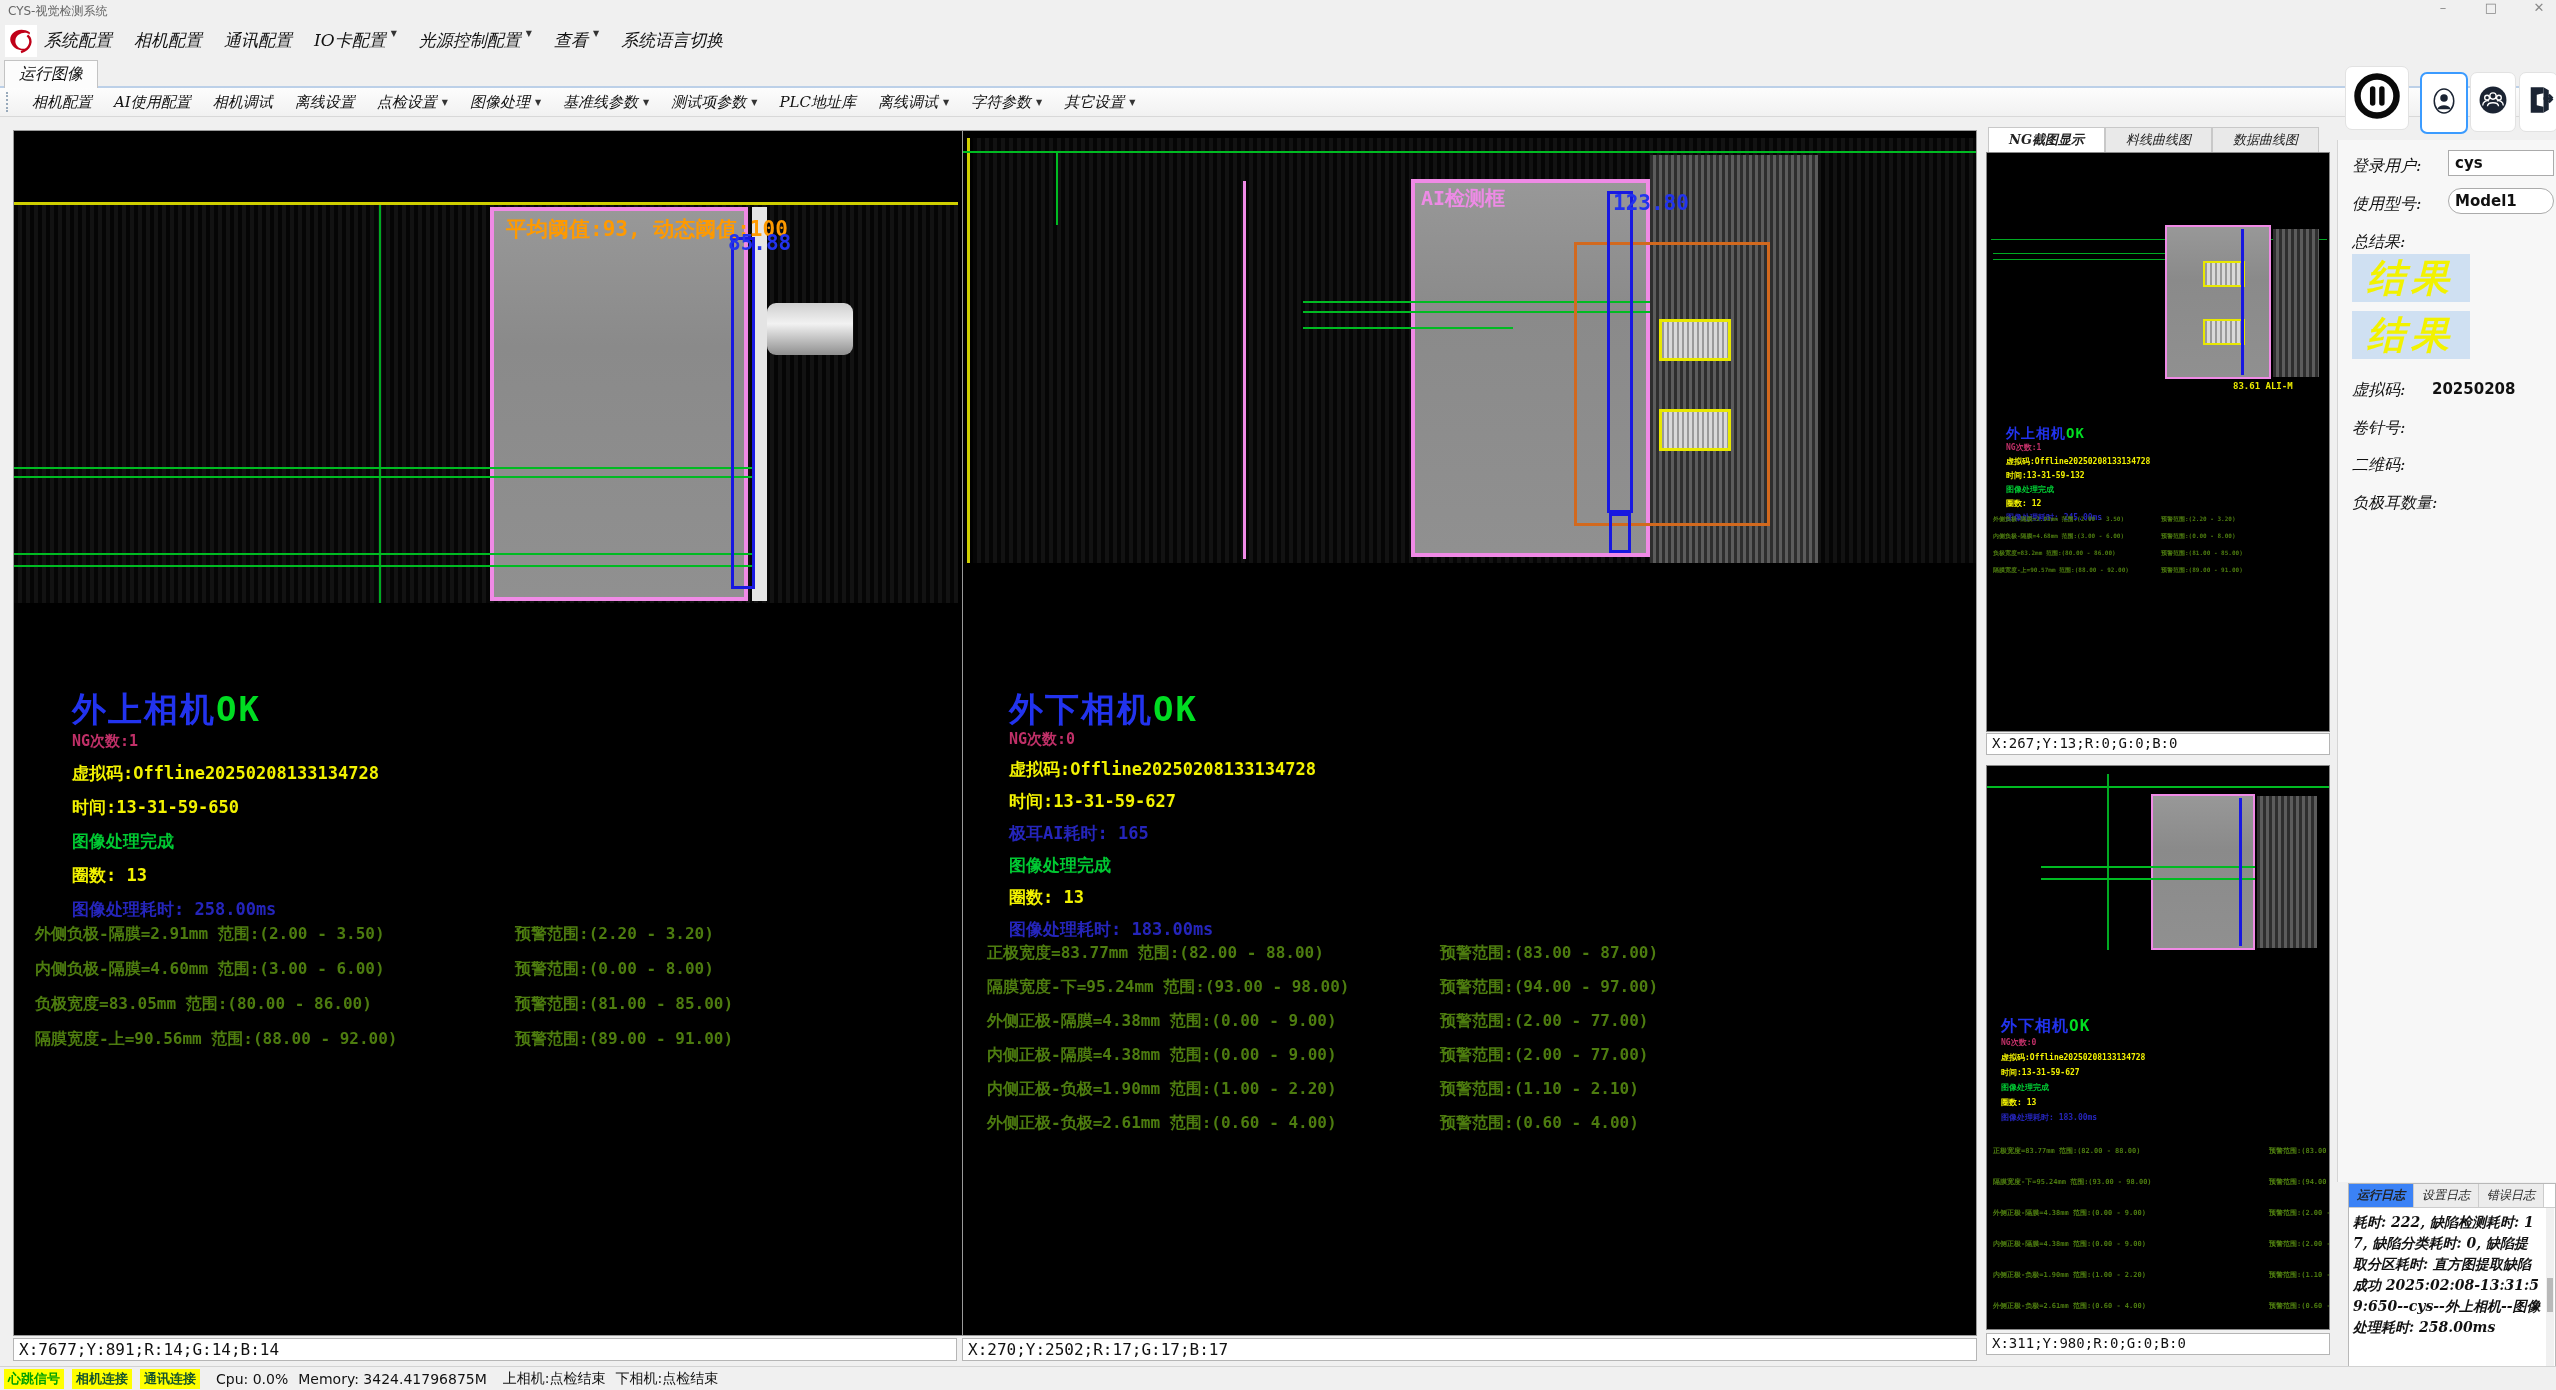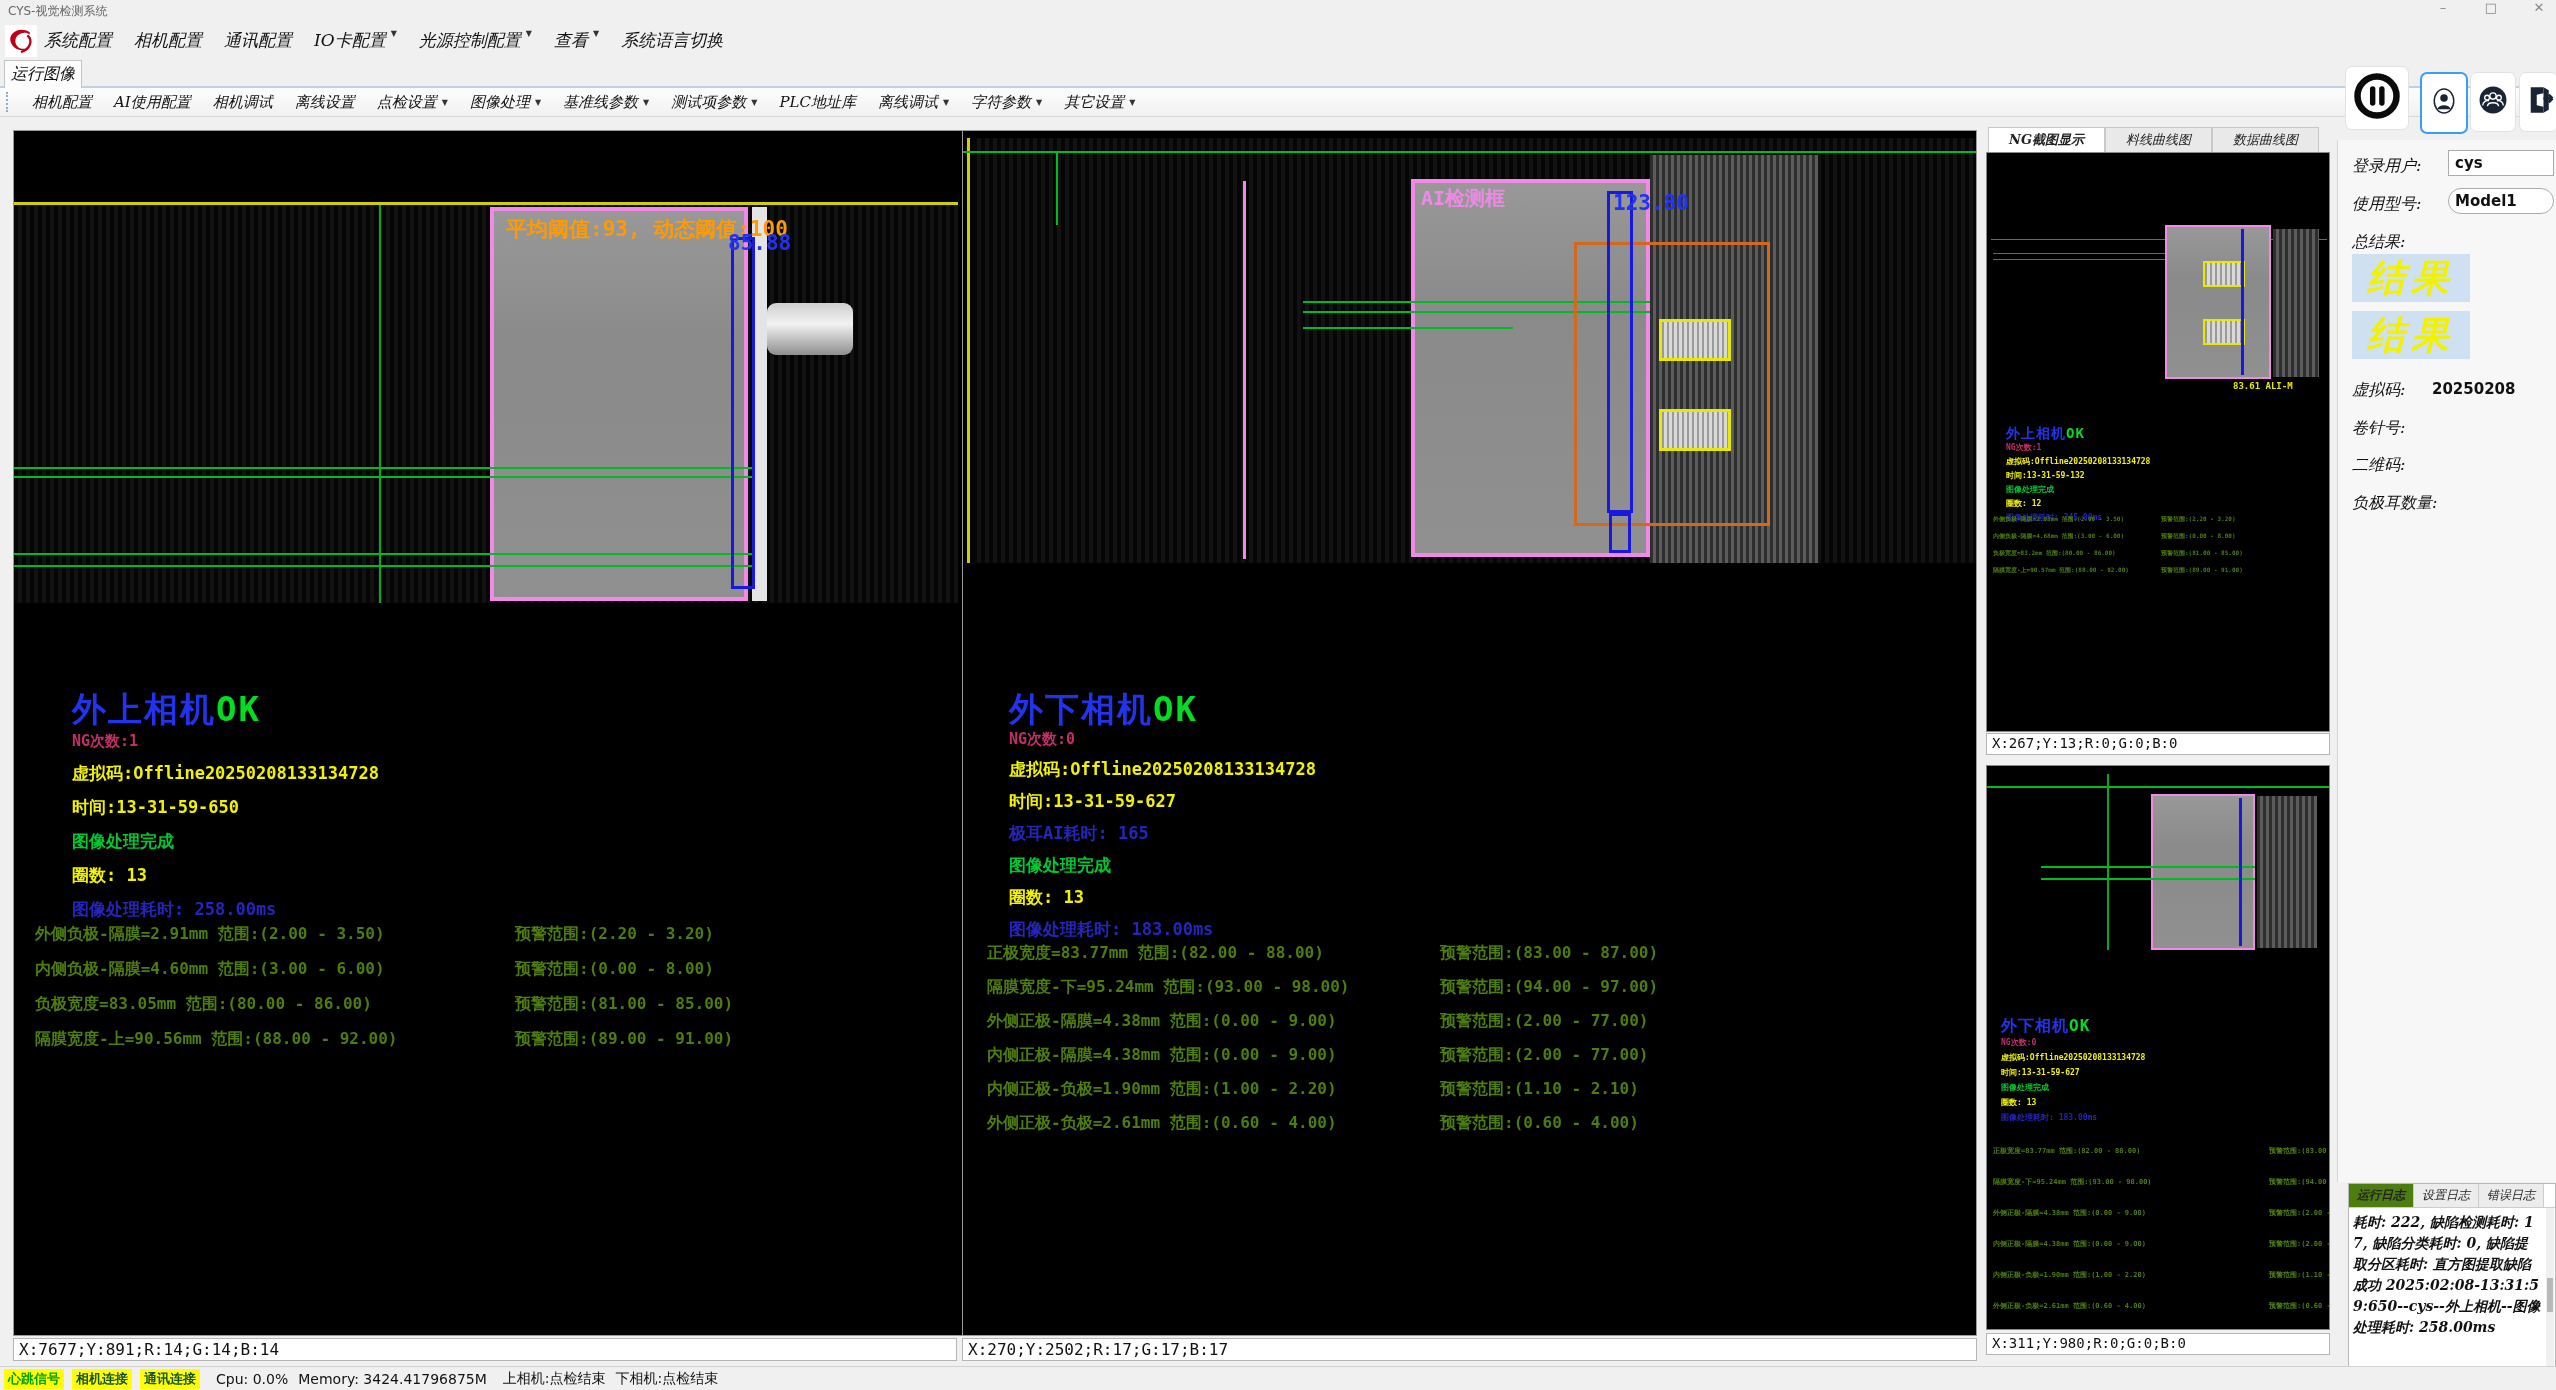--- a/index.html
+++ b/index.html
@@ -9,21 +9,21 @@
   .titlebar .title{position:absolute;left:8px;top:3px;font-size:12px;color:#666;}
   .wincontrols{position:absolute;right:6px;top:0;display:flex;gap:26px;color:#888;font-size:13px;}
   .wincontrols span{width:22px;text-align:center;cursor:default;}
   .menubar{position:absolute;left:44px;top:24px;height:32px;display:flex;align-items:center;gap:22px;
            font-family:"DejaVu Serif",serif;font-style:italic;font-size:17px;color:#111;}
   .menu-item{display:flex;align-items:flex-start;gap:5px;}
   .menu-item .arrow{font-size:8px;color:#333;font-style:normal;}
   .logo{position:absolute;left:5px;top:25px;width:32px;height:32px;background:#fff;}
   .tabrow{position:absolute;left:0;top:58px;width:2556px;height:28px;border-bottom:2px solid #bcd0e8;}
   .tab-run{position:absolute;left:4px;top:60px;height:36px;background:#fcfcfc;border:1px solid #c3c3c3;border-bottom:none;
-           padding:3px 6px 0;font-family:"DejaVu Serif",serif;font-style:italic;font-size:16px;color:#111;box-sizing:border-box;}
+           padding:3px 14px 0;font-family:"DejaVu Serif",serif;font-style:italic;font-size:16px;color:#111;box-sizing:border-box;}
   .toolbar{position:absolute;left:0;top:88px;width:2556px;height:28px;background:linear-gradient(#fdfdfd,#f1f1f1);
            border-bottom:1px solid #d8d8d8;display:flex;align-items:center;
            font-family:"DejaVu Serif",serif;font-style:italic;font-size:15px;color:#111;}
   .tb-handle{width:5px;height:20px;margin:0 8px 0 6px;border-left:2px dotted #9ab;}
   .tb-item{display:flex;align-items:center;gap:5px;padding:0 11px;height:24px;}
   .tb-item .arrow{font-size:8px;color:#333;font-style:normal;}
   
   .cam{position:absolute;background:#000;overflow:hidden;border:1px solid #9a9a9a;box-sizing:border-box;}
   .abs{position:absolute;}
   .tex-dark{background:repeating-linear-gradient(90deg,#050505 0 4px,#121212 4px 8px);}
@@ -57,21 +57,21 @@
   .thumb{position:absolute;background:#000;border:1px solid #888;box-sizing:border-box;overflow:hidden;}
   .fieldpanel{position:absolute;background:#f7f7f7;border-left:1px solid #d5d5d5;}
   .flabel{position:absolute;font-family:"DejaVu Serif",serif;font-style:italic;font-size:16px;color:#111;white-space:nowrap;}
   .fvalue{position:absolute;background:#fff;border:1px solid #ababab;font-weight:bold;font-size:15px;color:#111;
           padding:3px 6px;box-sizing:border-box;}
   .resultbox{position:absolute;background:#cfe0f2;color:#f2f200;font-family:"DejaVu Serif",serif;font-style:italic;
              font-weight:bold;font-size:38px;display:flex;align-items:center;justify-content:center;letter-spacing:6px;}
   .logpanel{position:absolute;background:#fff;border:1px solid #b8b8b8;box-sizing:border-box;}
   .logtabs{display:flex;font-family:"DejaVu Serif",serif;font-style:italic;font-size:12px;color:#222;border-bottom:1px solid #ccc;}
   .logtab{padding:3px 8px;background:#ececec;border-right:1px solid #ccc;}
-  .logtab.active{background:#4d7c0f;font-weight:bold;}
+  .logtab.active{background:#3b82f6;font-weight:bold;}
   .logtext{padding:4px 14px 4px 4px;font-family:"DejaVu Serif",serif;font-style:italic;font-weight:bold;font-size:14px;
            color:#111;line-height:1.5;word-break:break-all;}
   .logscroll{position:absolute;right:1px;top:24px;width:8px;height:178px;background:#f0f0f0;}
   .logscroll .thumbbar{position:absolute;left:1px;top:70px;width:6px;height:34px;background:#b9b9b9;}
   
   .minitext{position:absolute;display:flex;flex-direction:column;font-family:"DejaVu Sans Mono",monospace;font-weight:bold;white-space:nowrap;}
   .mt-title{letter-spacing:1px;}
   
   .statusbar{position:absolute;left:0;top:1366px;width:2556px;height:24px;background:#f0f0f0;border-top:1px solid #d2d2d2;
              display:flex;align-items:center;gap:16px;padding-left:4px;font-size:14px;color:#111;box-sizing:border-box;}

